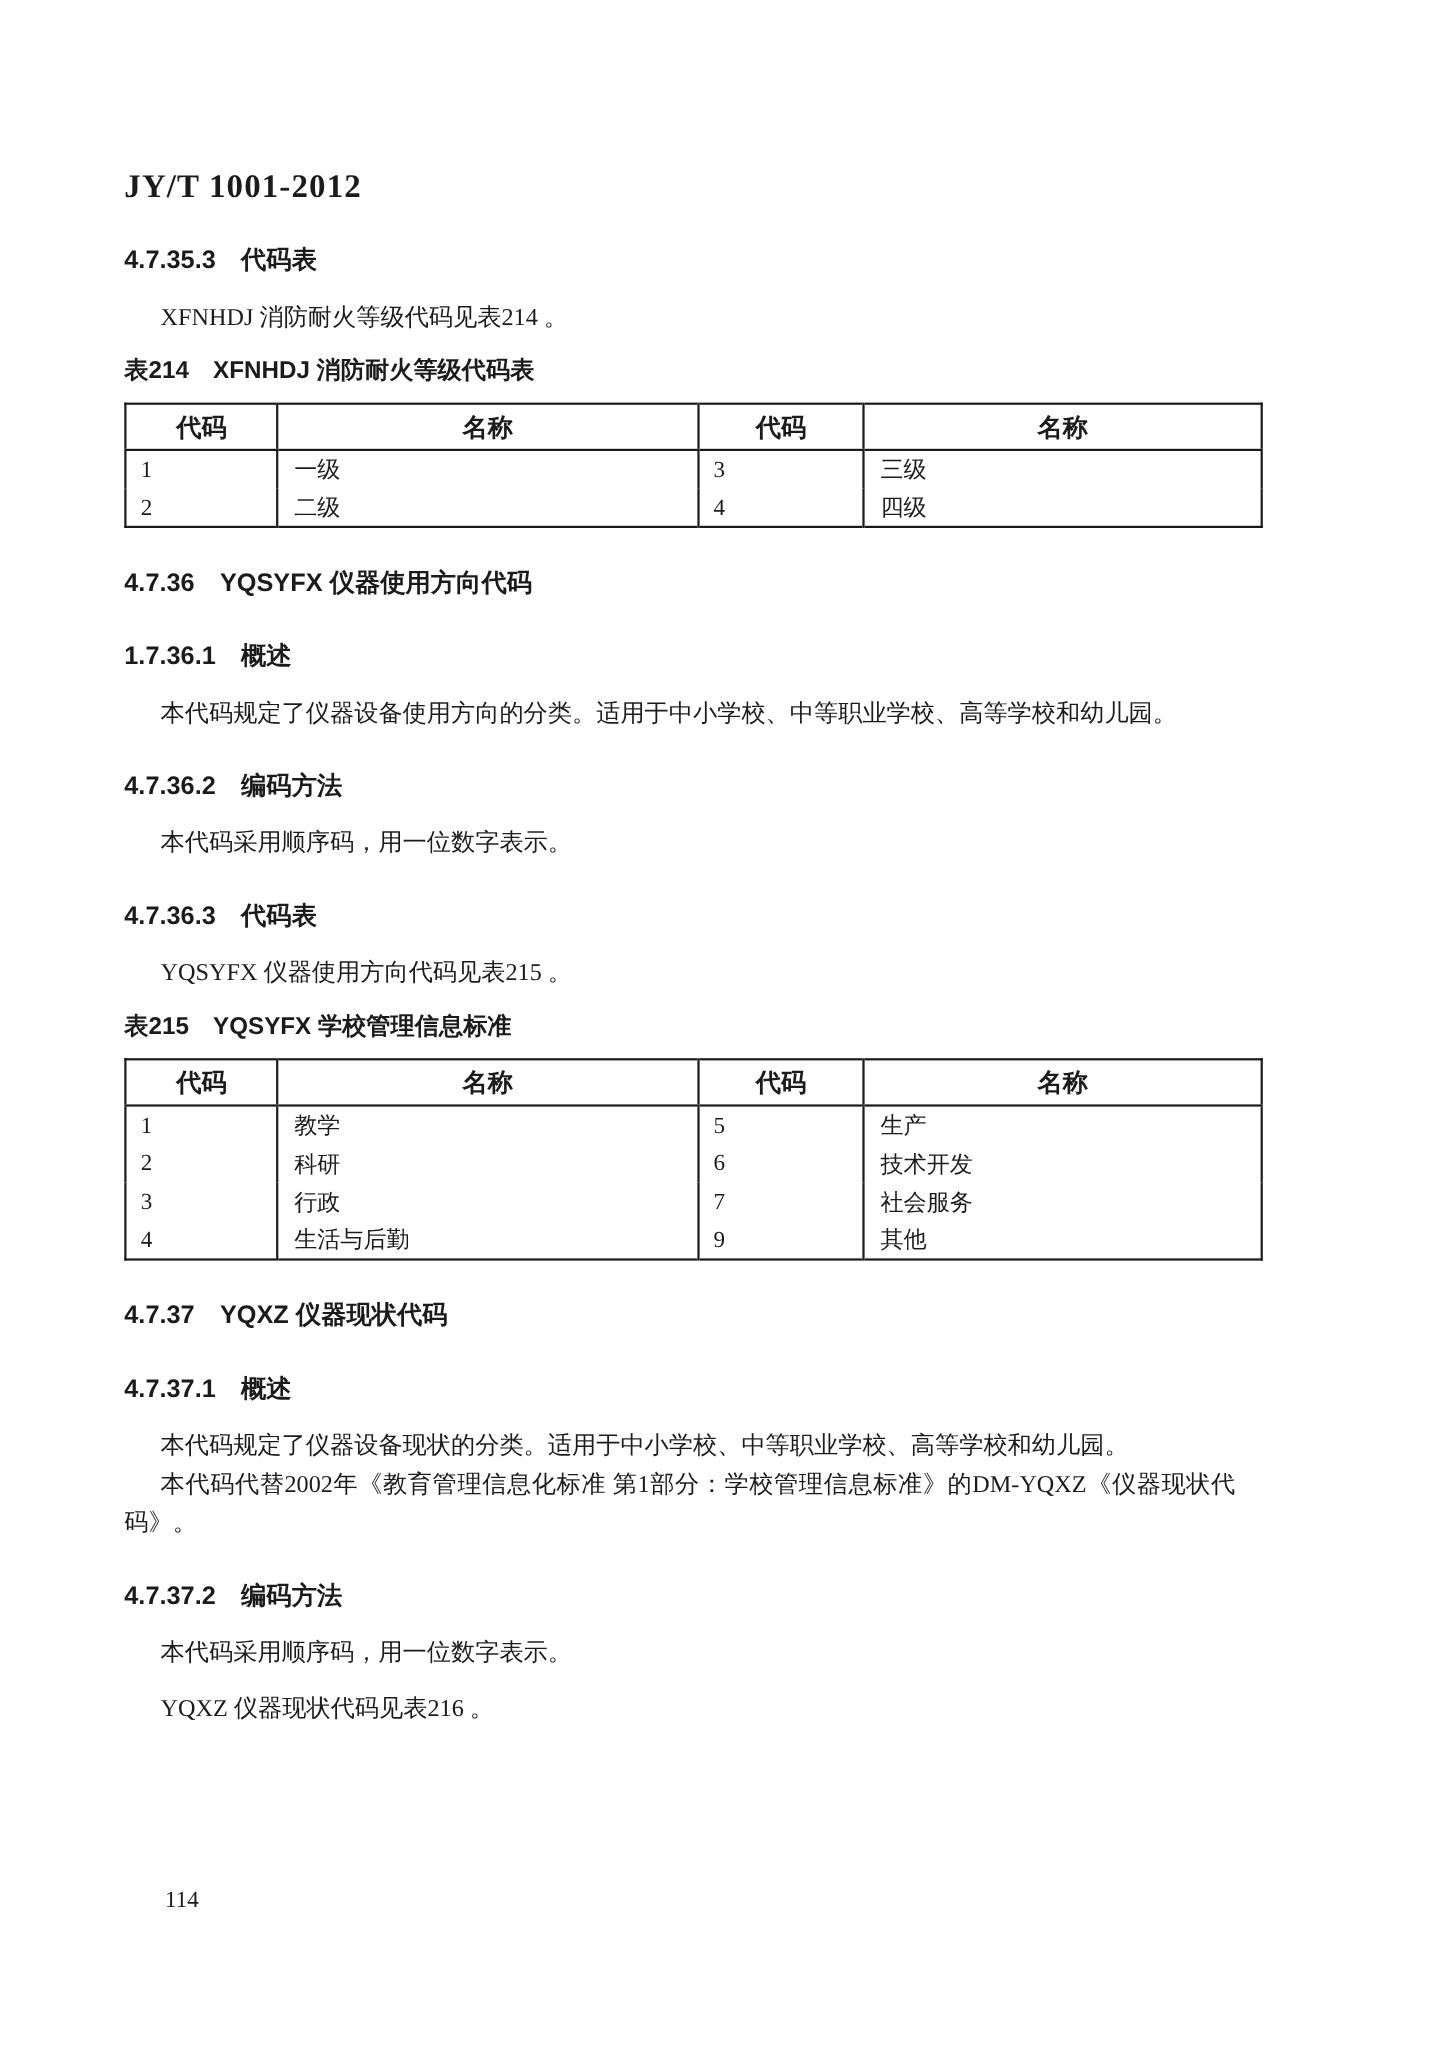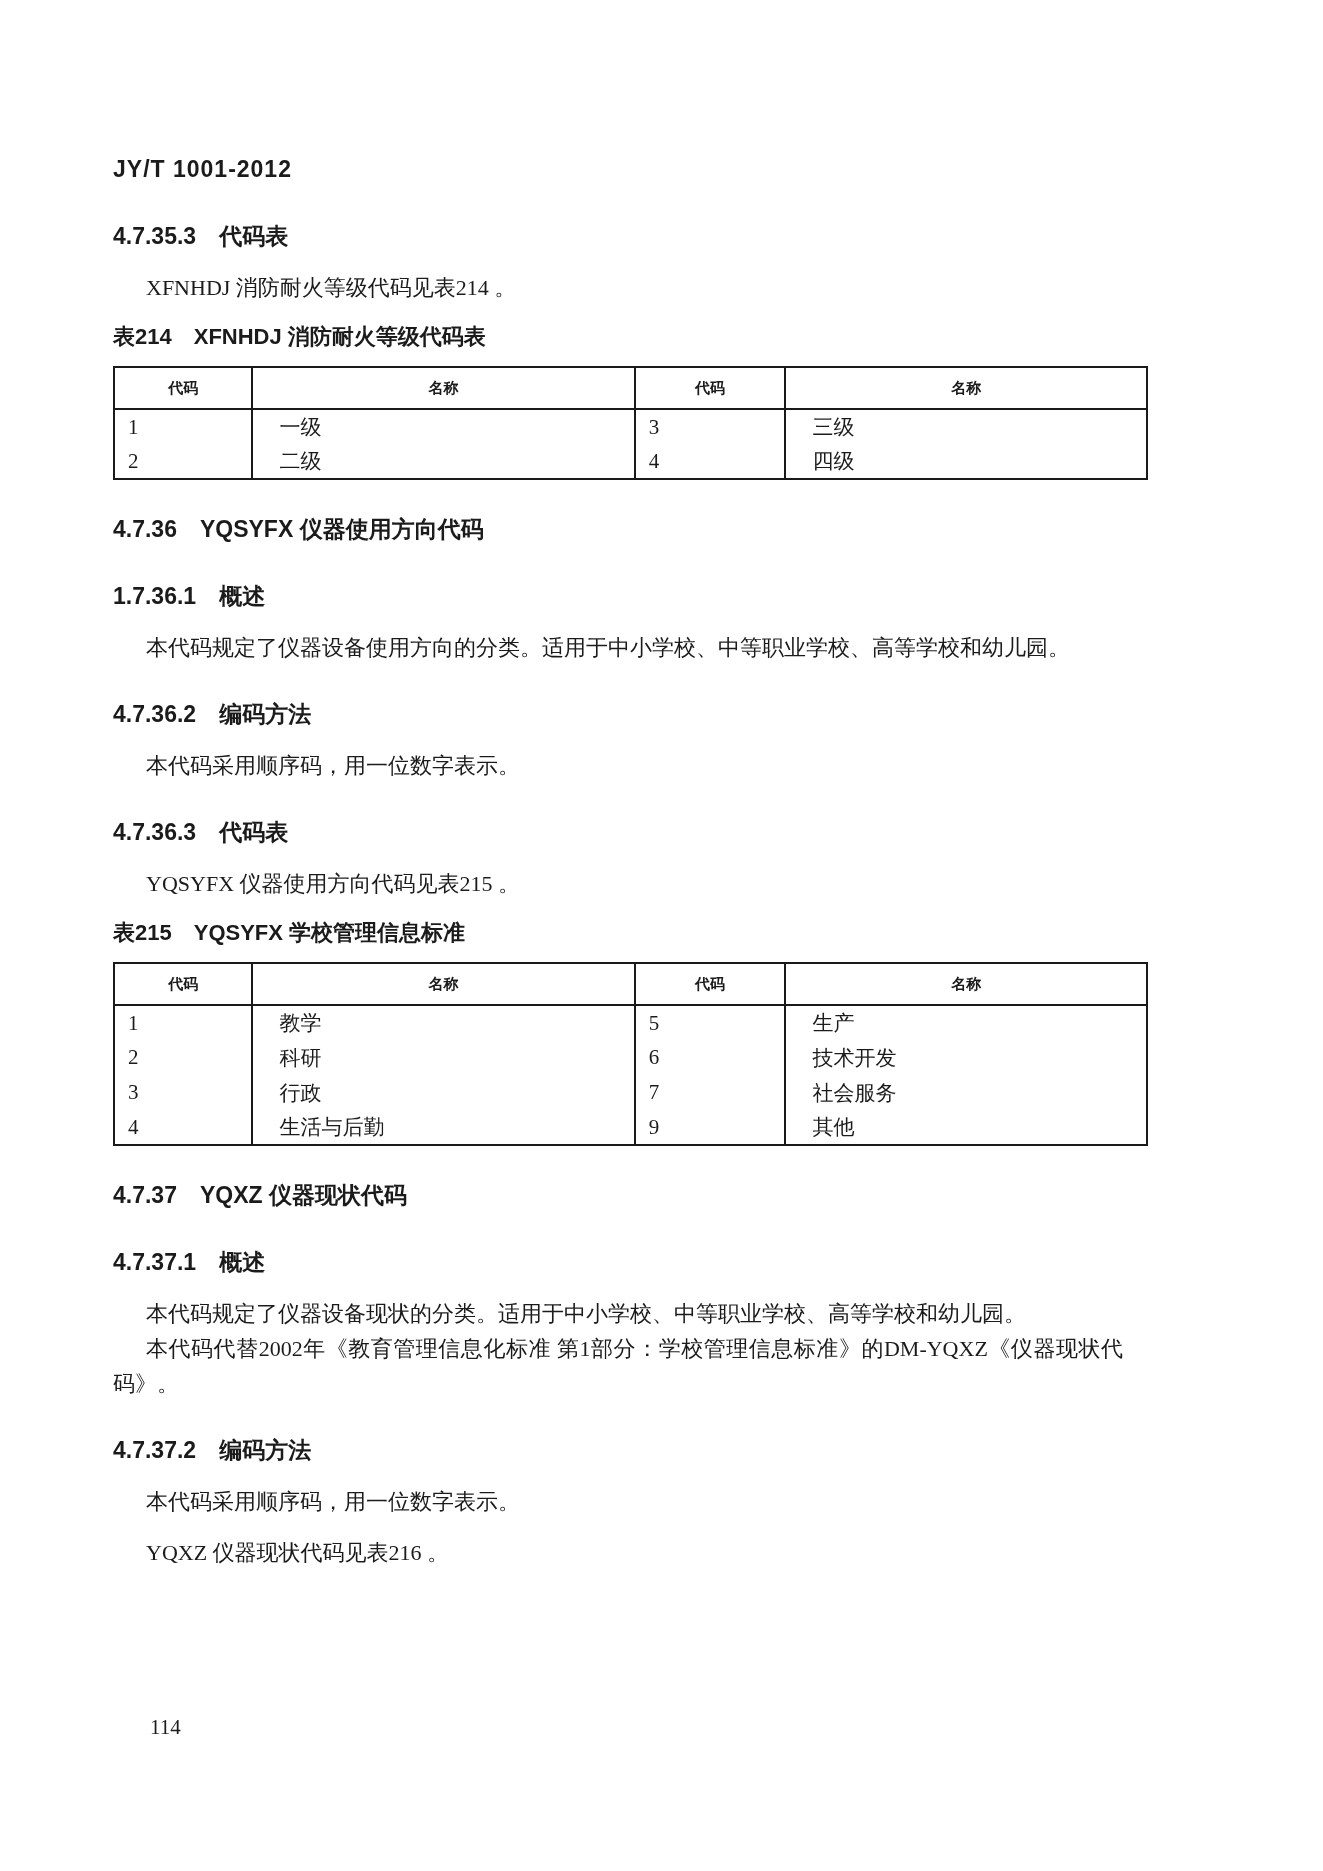--- a/index.html
+++ b/index.html
@@ -10,23 +10,23 @@
     font-family:"Liberation Serif","DejaVu Serif",serif;
     position:relative;
     overflow:hidden;
   }
   .content {
     position:absolute;
     left:113px; top:152px;
     width:1040px;
   }
   .doc-code {
-    font-family:Liberation Sans, sans-serif;
-    font-weight:700;
-    font-size:23px;
+    font-family:Liberation Serif, serif;
+    font-weight:700;
+    font-size:30px;
     line-height:35px;
     letter-spacing:1px;
   }
   .h-sec {
     font-family:"Liberation Sans","DejaVu Sans",sans-serif;
     font-weight:700;
     font-size:23px;
     line-height:35px;
     margin-top:32px;
     white-space:pre-wrap;
@@ -57,37 +57,37 @@
     margin-top:12px;
     border:2px solid #1a1a1a;
   }
   table.code-table col.c1 { width:13.4%; }
   table.code-table col.c2 { width:37.0%; }
   table.code-table col.c3 { width:14.6%; }
   table.code-table col.c4 { width:35.0%; }
   table.code-table th {
     font-family:"Liberation Sans","DejaVu Sans",sans-serif;
     font-weight:700;
-    font-size:15px;
+    font-size:23px;
     height:42px;
     text-align:center;
     vertical-align:middle;
     border-bottom:2px solid #1a1a1a;
     border-left:2px solid #1a1a1a;
   }
   table.code-table td {
     font-size:21px;
     height:35px;
     vertical-align:middle;
     border-left:2px solid #1a1a1a;
   }
   table.code-table th:first-child,
   table.code-table td:first-child { border-left:none; }
   td.code { padding-left:13px; }
-  td.name { padding-left:26px; }
+  td.name { padding-left:14px; }
   .page-number {
     position:absolute;
     left:150px; top:1712px;
     font-size:21px;
     line-height:30px;
   }
 </style>
 </head>
 <body>
 

